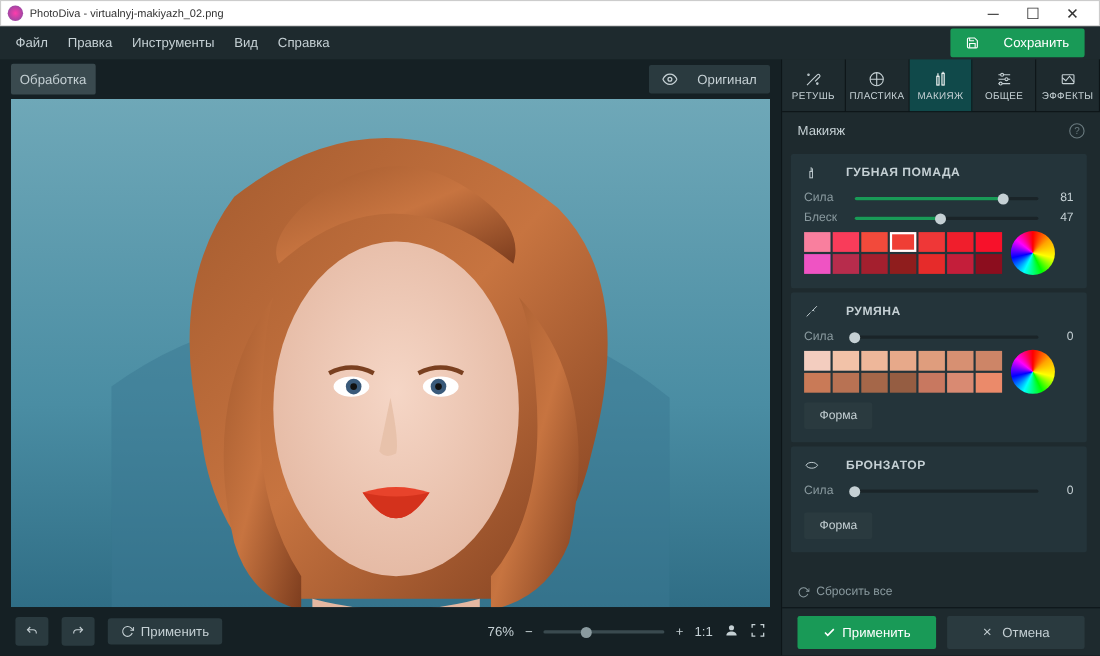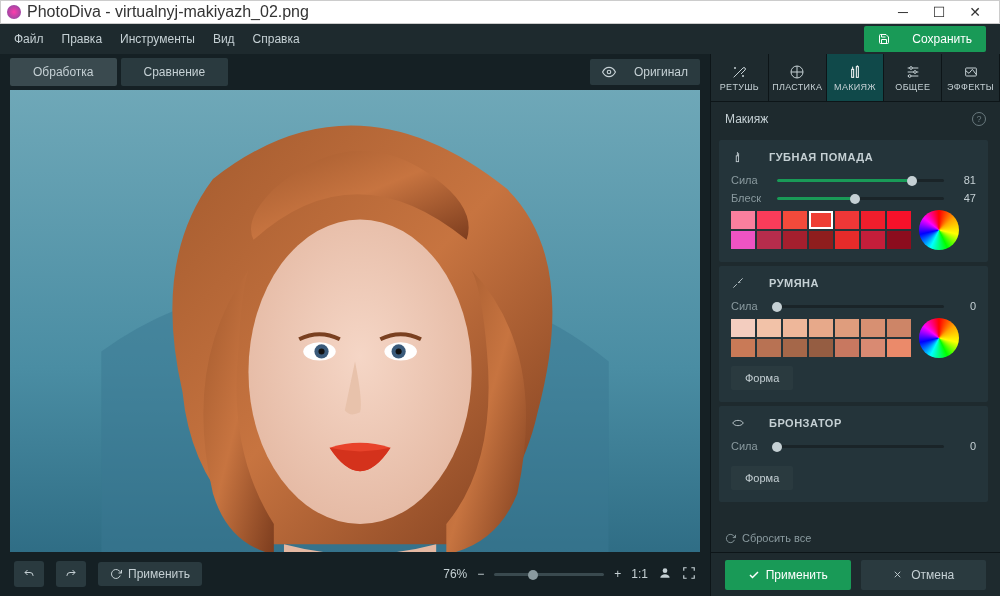--- a/index.html
+++ b/index.html
@@ -1,29 +1,29 @@
 <!DOCTYPE html>
 <html><head>
 <meta charset="utf-8">
 <style>
 * { margin: 0; padding: 0; box-sizing: border-box; font-family: 'Segoe UI', Arial, sans-serif; }
 body { width: 1000px; height: 596px; overflow: hidden; background: #1e2a2e; color: #c5d0d4; font-size: 12px; }
 
 .titlebar { height: 24px; background: #fff; display: flex; align-items: center; padding: 0 6px; color: #333; border: 1px solid #ccc; }
 .titlebar .logo { width: 14px; height: 14px; border-radius: 50%; background: radial-gradient(circle, #ff3cac, #784ba0); margin-right: 6px; }
-.titlebar .title { flex: 1; font-size: 16px; }
+.titlebar .title { flex: 1; font-size: 10px; }
 .titlebar .winbtn { width: 36px; height: 22px; display: flex; align-items: center; justify-content: center; font-size: 14px; color: #333; }
 
 .menubar { height: 30px; background: #1e2a2e; display: flex; align-items: center; padding: 0 14px; gap: 18px; font-size: 12px; }
 .menubar .save-btn { margin-left: auto; background: #199a57; color: #fff; padding: 6px 14px; border-radius: 2px; display: flex; align-items: center; gap: 22px; font-size: 12px; }
 
 .main { display: flex; height: calc(596px - 24px - 30px); }
 .canvas-area { flex: 1; display: flex; flex-direction: column; background: #152024; }
 .canvas-toolbar { height: 36px; display: flex; align-items: center; padding: 0 10px; gap: 4px; }
-.tab-btn { padding: 7px 23px; background: #2a3a3f; border-radius: 2px; font-size: 12px; }
+.tab-btn { padding: 7px 8px; background: #2a3a3f; border-radius: 2px; font-size: 12px; }
 .tab-btn.active { background: #3a4a4f; }
 .orig-btn { margin-left: auto; padding: 6px 12px; background: #2a3a3f; border-radius: 2px; display: flex; align-items: center; gap: 18px; }
 
 .canvas { flex: 1; margin: 0 10px; background: #111; position: relative; overflow: hidden; }
 .face-svg { width: 100%; height: 100%; }
 
 .bottom-bar { height: 44px; display: flex; align-items: center; padding: 0 14px; gap: 12px; }
 .icon-btn { width: 30px; height: 26px; background: #2a3a3f; border-radius: 3px; display: flex; align-items: center; justify-content: center; }
 .reset-btn { padding: 5px 12px; background: #2a3a3f; border-radius: 3px; display:flex; align-items:center; gap:6px;}
 .zoom-grp { margin-left: auto; display: flex; align-items: center; gap: 10px; }
@@ -92,21 +92,20 @@
       </svg>
     <span>Сохранить</span>
   </div>
 </div>
 
 <div class="main">
 
   <div class="canvas-area">
     <div class="canvas-toolbar">
       <div class="tab-btn active">Обработка</div>
-      <div class="tab-btn">Сравнение</div>
       <div class="orig-btn">
         <svg width="14" height="14" viewBox="0 0 24 24" fill="none" stroke="#c5d0d4" stroke-width="2">
             <path d="M1 12s4-8 11-8 11 8 11 8-4 8-11 8-11-8-11-8z"></path>
             <circle cx="12" cy="12" r="3"></circle>
           </svg>
         <span>Оригинал</span>
       </div>
     </div>
     <div class="canvas">
       <svg class="face-svg" viewBox="0 0 680 460" preserveAspectRatio="xMidYMid slice">

